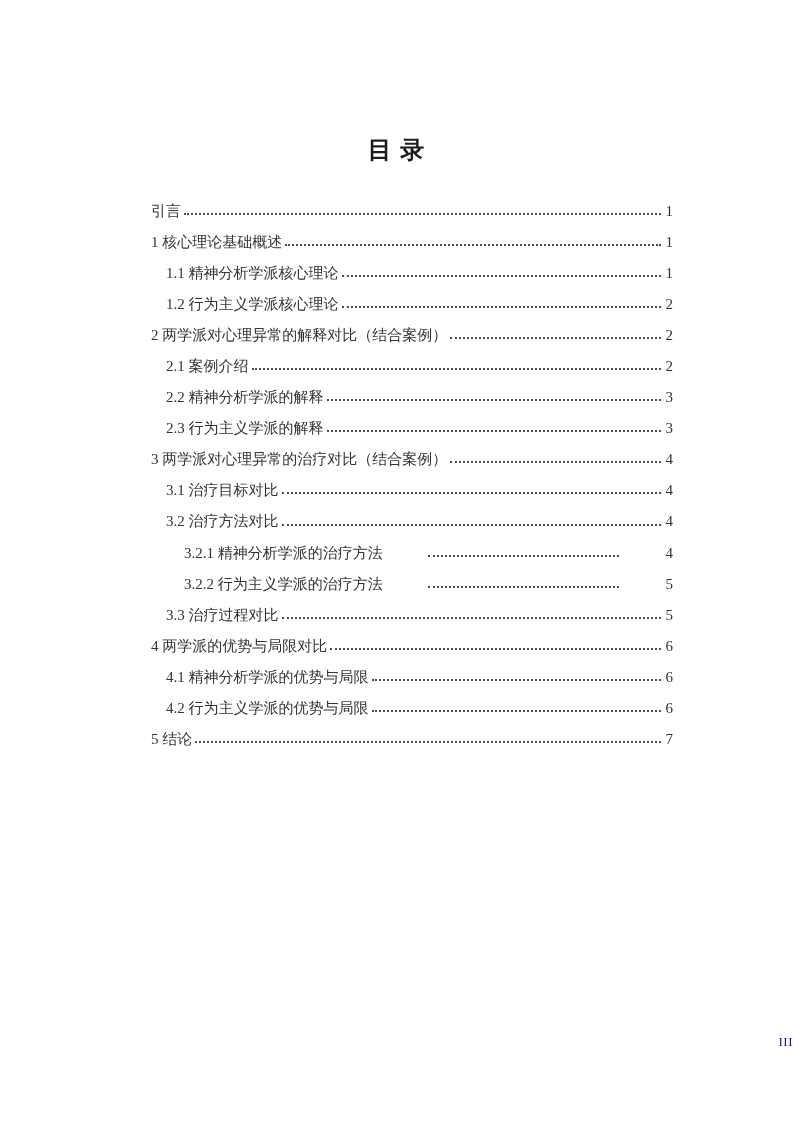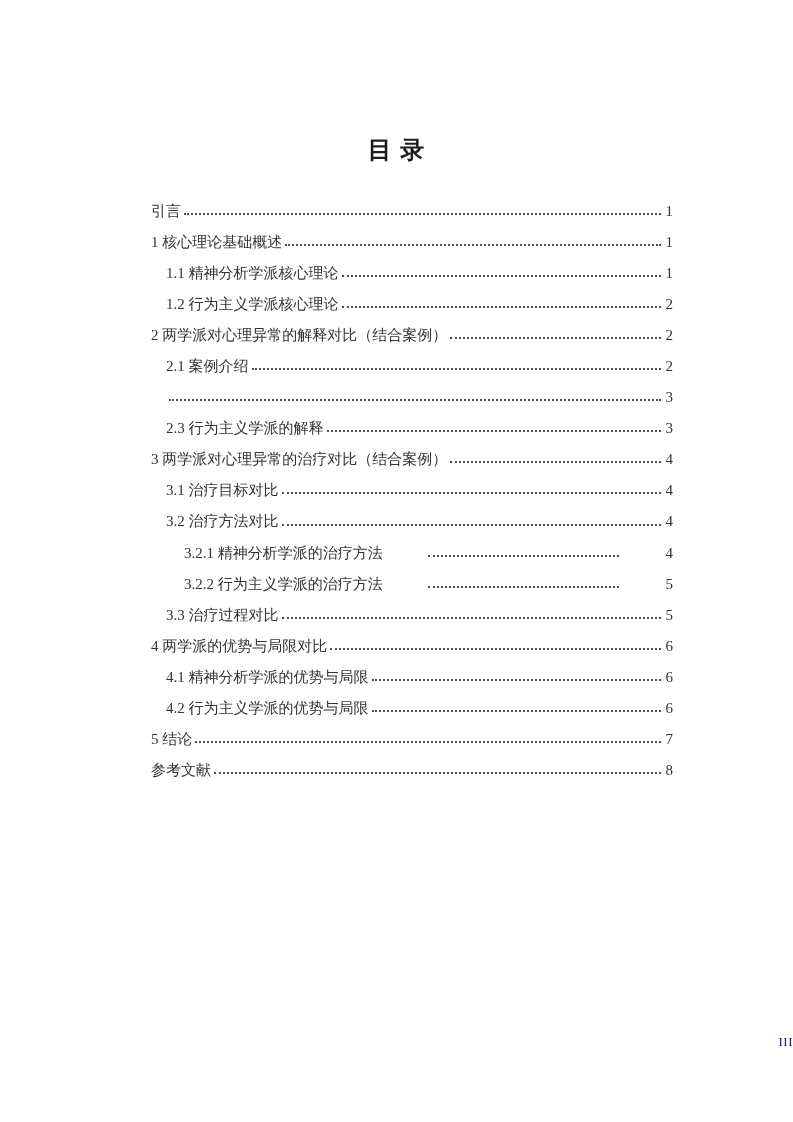--- a/index.html
+++ b/index.html
@@ -102,20 +102,21 @@
     <span class="toc-page">2</span>
   </div>
 
   <div class="toc-row level-2">
     <span class="toc-label">2.1 案例介绍</span>
     <span class="toc-leader"></span>
     <span class="toc-page">2</span>
   </div>
 
   <div class="toc-row level-2">
+    <span class="toc-label">2.2 精神分析学派的解释</span>
     <span class="toc-leader"></span>
     <span class="toc-page">3</span>
   </div>
 
   <div class="toc-row level-2">
     <span class="toc-label">2.3 行为主义学派的解释</span>
     <span class="toc-leader"></span>
     <span class="toc-page">3</span>
   </div>
 
@@ -172,23 +173,18 @@
     <span class="toc-leader"></span>
     <span class="toc-page">6</span>
   </div>
 
   <div class="toc-row level-1">
     <span class="toc-label">5 结论</span>
     <span class="toc-leader"></span>
     <span class="toc-page">7</span>
   </div>
 
-  <div class="toc-row level-1">
-    <span class="toc-label">参考文献</span>
-    <span class="toc-leader"></span>
-    <span class="toc-page">8</span>
-  </div>
 </nav>
 
   <div class="footer">
     <span>III</span>
   </div>
 </div>
 
 </body></html>

